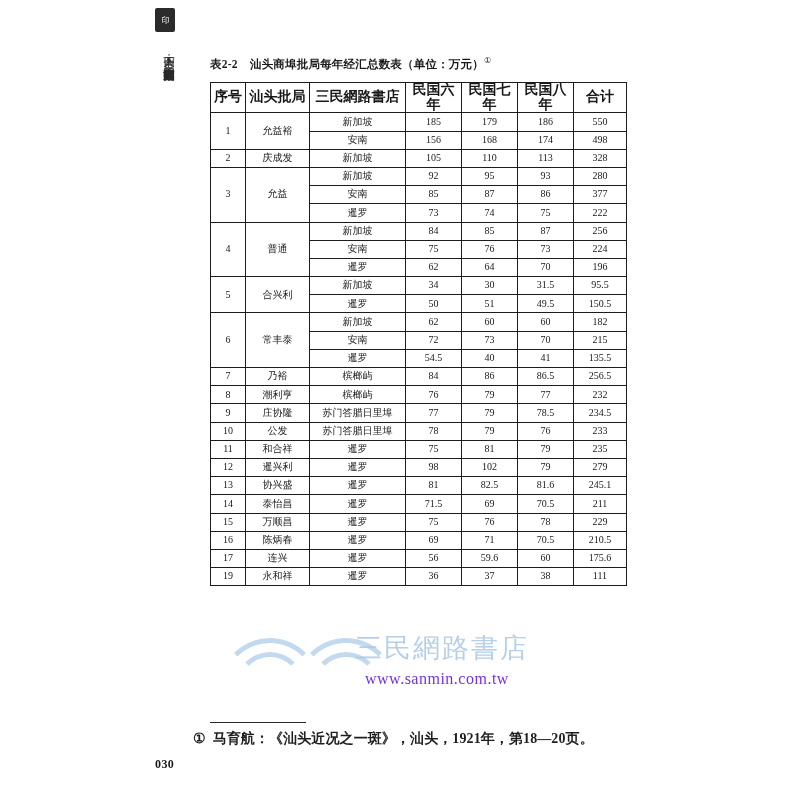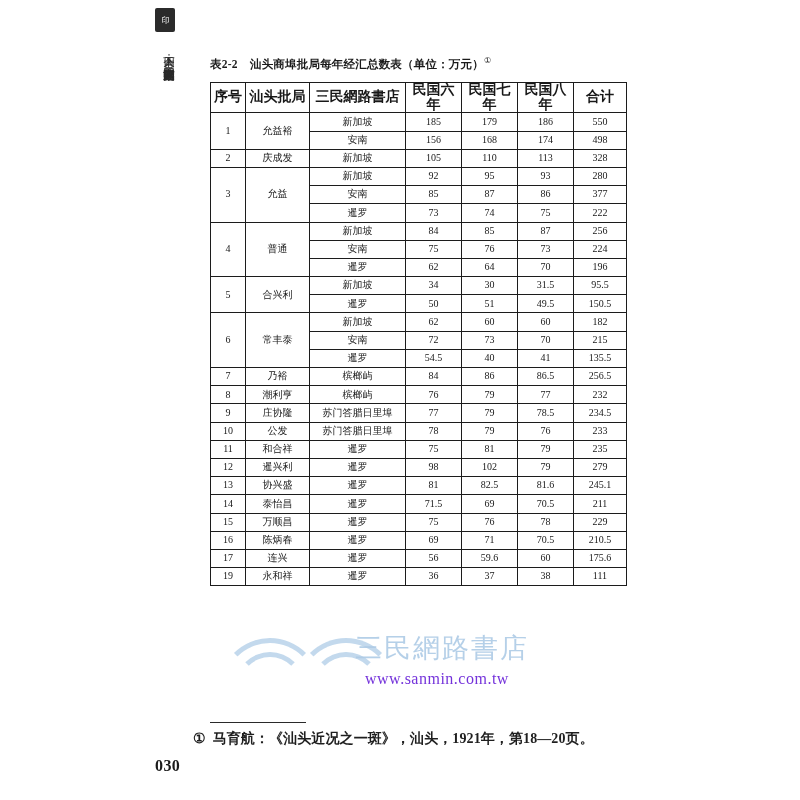--- a/index.html
+++ b/index.html
@@ -135,21 +135,21 @@
     letter-spacing: .1px;
     font-weight: bold;
   }
   .footnote .marker { margin-right: 7px; }
 
   
   .folio {
     position: absolute;
     left: 155px;
     top: 757px;
-    font-size: 16px;
+    font-size: 12px;
     font-weight: bold;
     color: #1a1a1a;
     letter-spacing: .4px;
   }
 
   
   .watermark {
     position: absolute;
     left: 215px;
     top: 628px;

